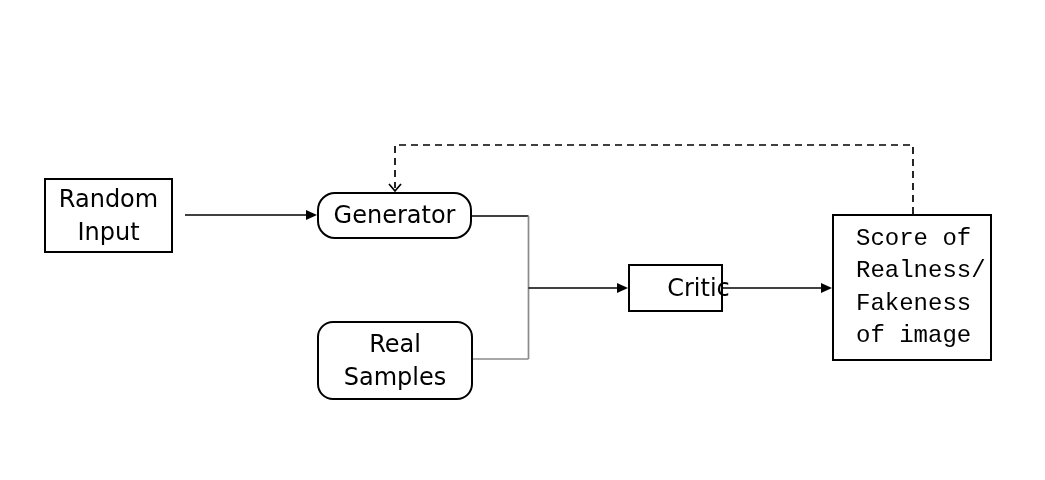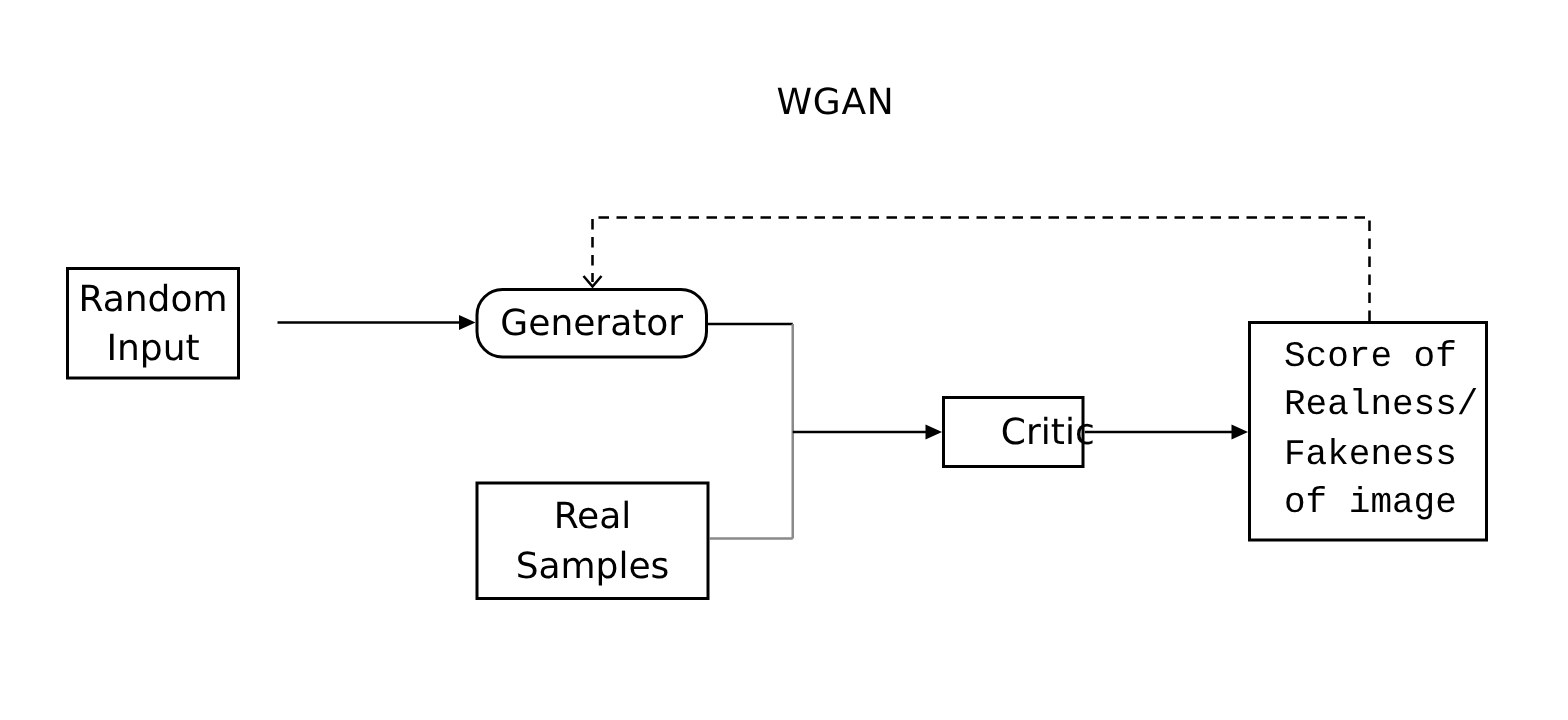--- a/index.html
+++ b/index.html
@@ -44,38 +44,37 @@
     border: 2px solid #000000;
     background: #ffffff;
     display: flex;
     align-items: center;
     justify-content: center;
     text-align: center;
     font-size: 24px;
     line-height: 1.35;
     white-space: pre-line;
   }
-  .node-random-input { left: 44px;  top: 178px; width: 116px; height: 75px; }
+  .node-random-input { left: 44px;  top: 178px; width: 129px; height: 75px; }
   .node-generator    { left: 317px; top: 192px; width: 155px; height: 47px; border-radius: 18px; }
-  .node-real-samples { left: 317px; top: 321px; width: 156px; height: 79px; }
+  .node-real-samples { left: 317px; top: 321px; width: 156px; height: 79px; border-radius: 16px; }
   .node-critic       { left: 628px; top: 264px; width: 95px;  height: 48px; padding-left: 46px; }
   .node-score {
     left: 832px; top: 214px; width: 160px; height: 147px;
     justify-content: flex-start;
     text-align: left;
     padding-left: 22px;
     font-family: Liberation Mono, monospace;
   }
 </style>
 </head>
 <body>
 
 <div class="canvas">
 
-  <div class="diagram-title">WGAN</div>
 
   <svg class="connectors" width="1045" height="480" viewBox="0 0 1045 480" xmlns="http://www.w3.org/2000/svg">
 
     <line x1="185" y1="215" x2="308" y2="215" stroke="#000000"></line>
     <polygon points="317,215 306,210 306,220" fill="#000000"></polygon>
 
     <line x1="472" y1="216" x2="528.5" y2="216" stroke="#000000"></line>
     <line x1="528.5" y1="216" x2="528.5" y2="359" stroke="#8a8a8a"></line>
 
     <line x1="473" y1="359" x2="528.5" y2="359" stroke="#8a8a8a"></line>

